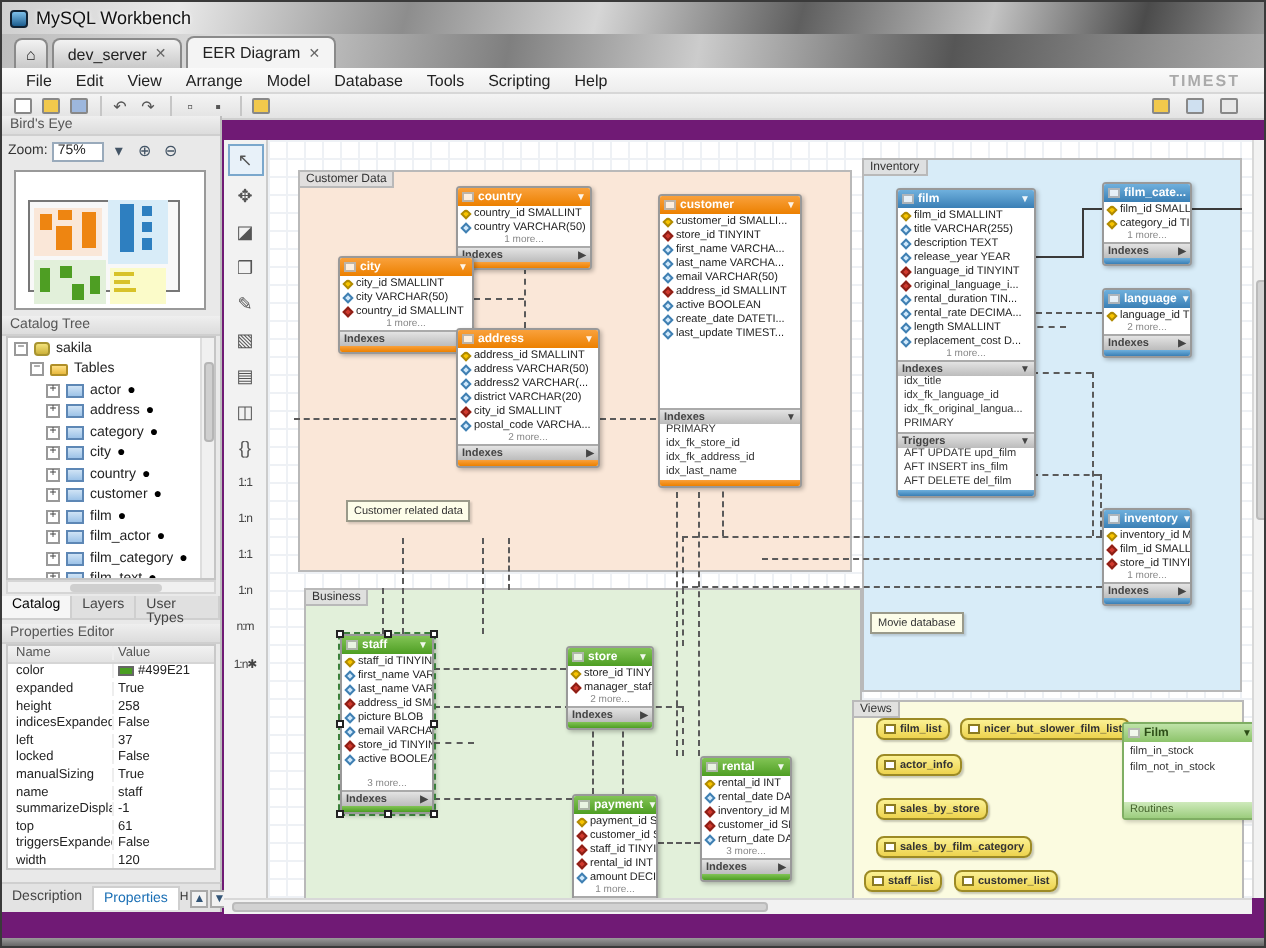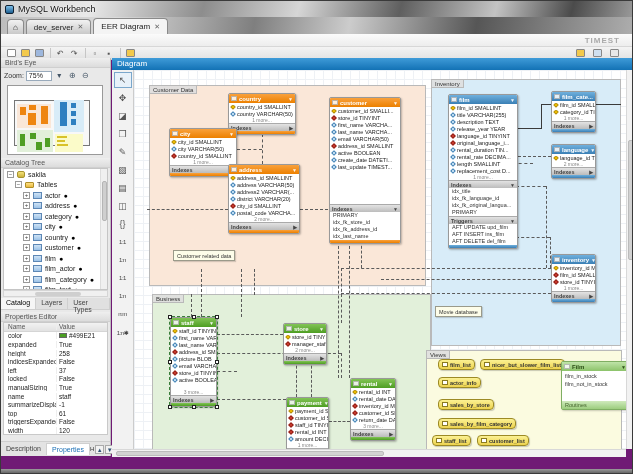--- a/index.html
+++ b/index.html
@@ -136,20 +136,31 @@
           <span class="x">✕</span>
         </div>
         <div class="tab active">
           <span>EER Diagram</span>
           <span class="x">✕</span>
         </div>
       </span>
   </div>
 
   <div id="menubar">
+    <span id="menus" style="display:flex;">
+        <span class="menu-item">File</span>
+        <span class="menu-item">Edit</span>
+        <span class="menu-item">View</span>
+        <span class="menu-item">Arrange</span>
+        <span class="menu-item">Model</span>
+        <span class="menu-item">Database</span>
+        <span class="menu-item">Tools</span>
+        <span class="menu-item">Scripting</span>
+        <span class="menu-item">Help</span>
+      </span>
     <span id="brand">TIMEST</span>
   </div>
 
   <div id="toolbar">
     <span id="toolbar-left" style="display:flex;align-items:center;">
         <span class="tbi">
           <span class="blk" style="background: rgb(255, 255, 255);"></span>
         </span>
         <span class="tbi">
           <span class="blk" style="background: rgb(242, 201, 76);"></span>
@@ -366,21 +377,20 @@
         <span class="btab">Description</span>
         <span class="btab active">Properties</span>
       </span>
     <span id="bt-extra">
       <span>H</span>
       <span class="mini-btn">▲</span>
       <span class="mini-btn">▼</span>
     </span>
   </div>
 
-  <div id="dg-header">Diagram</div>
   <div id="palette">
       <div class="pal active">↖</div>
       <div class="pal">✥</div>
       <div class="pal">◪</div>
       <div class="pal">❒</div>
       <div class="pal">✎</div>
       <div class="pal">▧</div>
       <div class="pal">▤</div>
       <div class="pal">◫</div>
       <div class="pal">{}</div>

